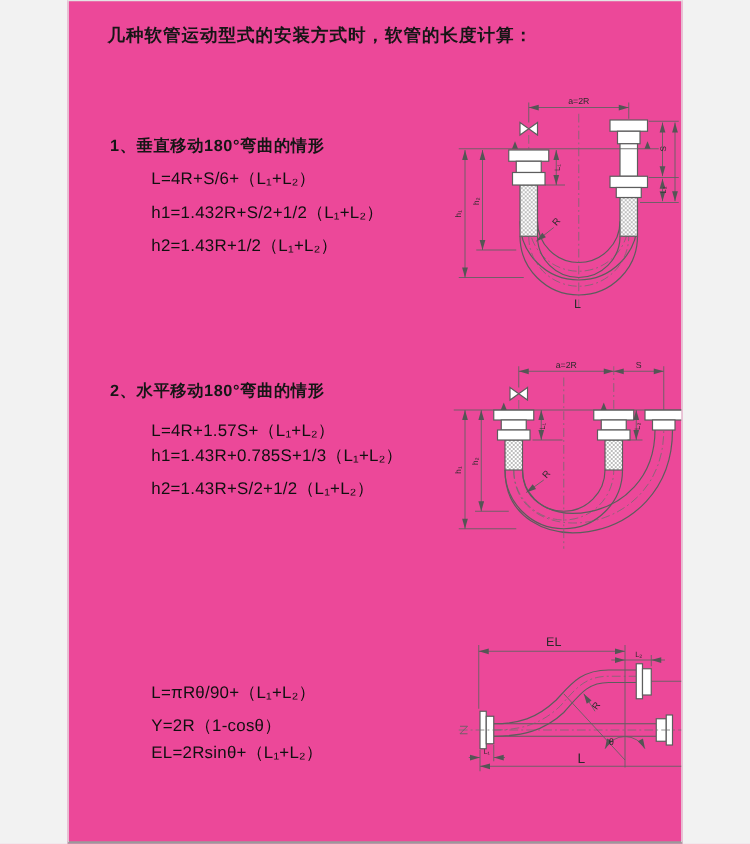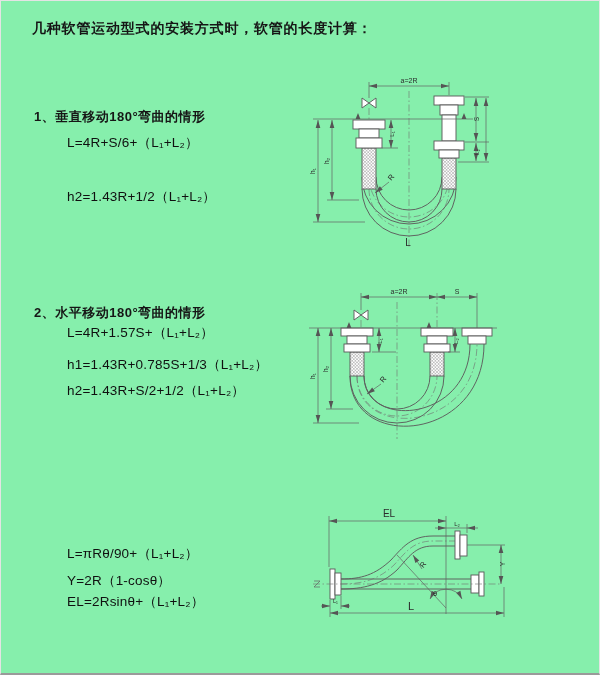--- a/index.html
+++ b/index.html
@@ -1,18 +1,18 @@
 <!DOCTYPE html>
 <html><head>
 <meta charset="utf-8">
 <style>
   html,body { margin:0; padding:0; background:#f2f2f2; }
   .page {
-    position:relative; width:600px; height:675px; margin:0 auto;
-    background:#86efac; overflow:hidden; box-sizing:border-box;
+    position:relative; width:492px; height:675px; margin:0 auto;
+    background:#ec4899; overflow:hidden; box-sizing:border-box;
     border:1px solid #e4e4e4; border-bottom:2px solid #9a9a9a;
     font-family:"Liberation Sans","DejaVu Sans",sans-serif;
   }
   .title {
     position:absolute; left:31px; top:19px; font-size:14px; font-weight:600;
     color:#161616; letter-spacing:0.8px; white-space:nowrap;
   }
   .sec-heading {
     position:absolute; left:33px; font-size:13px; font-weight:600;
     color:#161616; letter-spacing:0.5px; white-space:nowrap;
@@ -34,24 +34,25 @@
 </style>
 </head>
 <body>
 
 <div class="page">
 
   <div class="title">几种软管运动型式的安装方式时，软管的长度计算：</div>
 
   <div class="sec-heading" style="top:107px">1、垂直移动180°弯曲的情形</div>
   <div class="formula" style="top:133px">L=4R+S/6+（L₁+L₂）</div>
+  <div class="formula" style="top:160px">h1=1.432R+S/2+1/2（L₁+L₂）</div>
   <div class="formula" style="top:187px">h2=1.43R+1/2（L₁+L₂）</div>
 
   <div class="sec-heading" style="top:303px">2、水平移动180°弯曲的情形</div>
-  <div class="formula" style="top:323px">L=4R+1.57S+（L₁+L₂）</div>
+  <div class="formula" style="top:335px">L=4R+1.57S+（L₁+L₂）</div>
   <div class="formula" style="top:355px">h1=1.43R+0.785S+1/3（L₁+L₂）</div>
   <div class="formula" style="top:381px">h2=1.43R+S/2+1/2（L₁+L₂）</div>
 
   <div class="formula" style="top:544px">L=πRθ/90+（L₁+L₂）</div>
   <div class="formula" style="top:571px">Y=2R（1-cosθ）</div>
   <div class="formula" style="top:592px">EL=2Rsinθ+（L₁+L₂）</div>
 
   <svg class="diag" style="left:300px; top:68px" width="300" height="200" viewBox="0 0 300 200">
     <defs>
       <marker id="arr" markerWidth="9" markerHeight="6" refX="8.4" refY="3" orient="auto-start-reverse" markerUnits="userSpaceOnUse">

